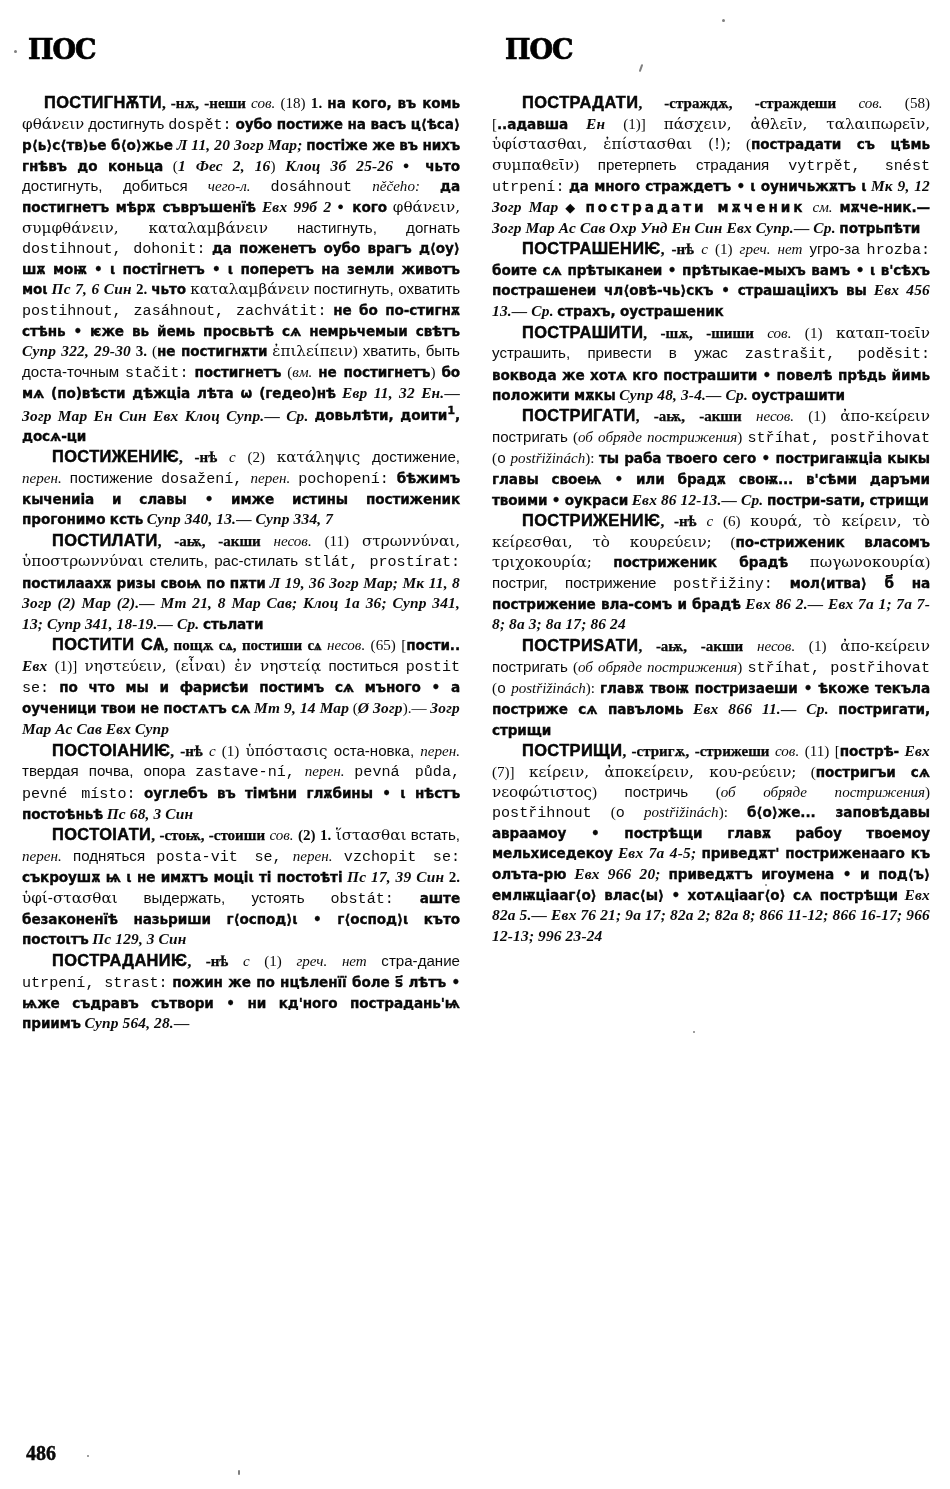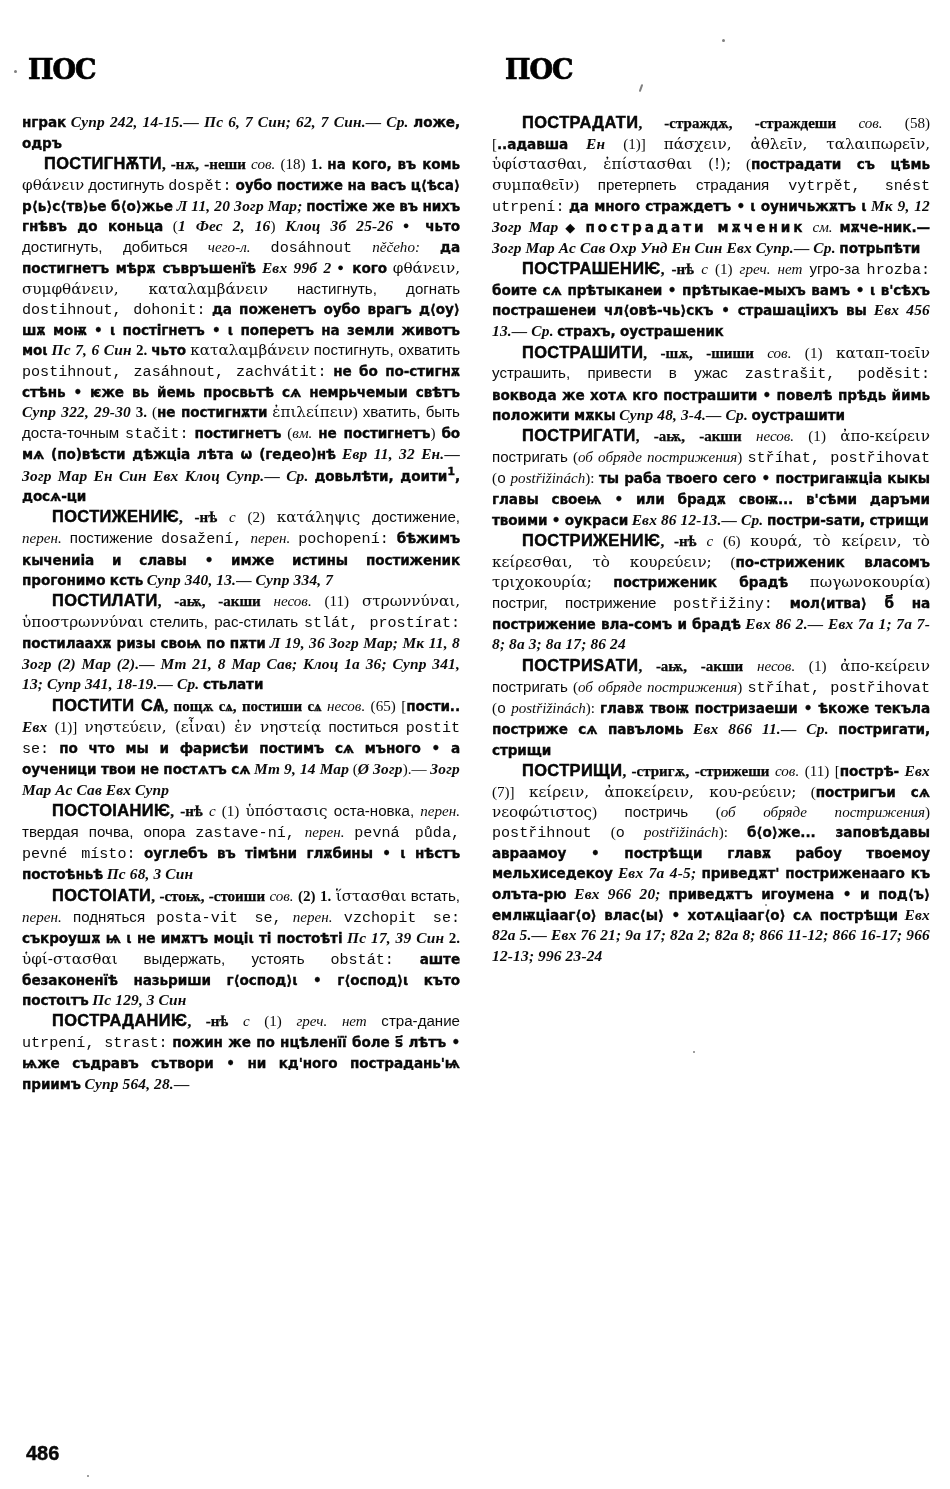--- a/index.html
+++ b/index.html
@@ -14,21 +14,20 @@
     color: #0a0a0a;
     position: relative;
     overflow: hidden;
   }
 
   
   .page {
     position: absolute;
     inset: 0;
     padding: 0;
-    margin-top: 20px;
   }
 
   .speck {
     position: absolute;
     width: 3px; height: 3px;
     background: #3a3a3a;
     border-radius: 50%;
     opacity: .65;
   }
 
@@ -129,21 +128,21 @@
 
   .bullet-dot::before  { content: "\25CF"; font-size: 11px; vertical-align: 2px; }
   .bullet-dia::before  { content: "\25C6"; font-size: 13px; vertical-align: 0px; }
   .midpoint { font-weight: 700; }
 
   
   .folio {
     position: absolute;
     left: 26px;
     bottom: 24px;
-    font-family: Liberation Sans, sans-serif;
+    font-family: Liberation Serif, serif;
     font-weight: 700;
     font-size: 20px;
     -webkit-text-stroke: 0.4px #000;
   }
 </style>
 </head>
 <body>
 
 <div class="page">
 
@@ -157,21 +156,20 @@
 
   <div class="heads">
     <div class="runhead left">ПОС</div>
     <div class="runhead right">ПОС</div>
   </div>
 
   <div class="cols">
 
     <div class="col">
 
-      <p class="para"><span class="ocs">нграк</span> <i class="src">Супр 242, 14-15.— Пс 6, 7 Син; 62, 7 Син.— Ср.</i> <span class="ocs">ложе, одръ</span></p>
 
       <p class="para indent"><b class="hw">ПОСТИГНѪТИ</b><span class="gram">, -нѫ, -неши</span> <i class="ed">сов.</i> (18) <b class="num">1.</b> <span class="ocs">на кого, въ комь</span> <span class="gr">φθάνειν</span> <span class="rus">достигнуть</span> <span class="lat">dospět:</span> <span class="ocs">оубо постиже на васъ ц⟨ѣса⟩р⟨ь⟩с⟨тв⟩ье б⟨о⟩жье</span> <i class="src">Л 11, 20 Зогр Мар;</i> <span class="ocs">постіже же въ нихъ гнѣвъ до коньца</span> (<i class="src">1 Фес 2, 16</i>) <i class="src">Клоц 3б 25-26</i> <span class="bullet-dot"></span> <span class="ocs">чьто</span> <span class="rus">достигнуть, добиться</span> <i class="ed">чего-л.</i> <span class="lat">dosáhnout</span> <i class="ed">něčeho:</i> <span class="ocs">да постигнетъ мѣрѫ съвръшенїѣ</span> <i class="src">Евх 99б 2</i> <span class="bullet-dot"></span> <span class="ocs">кого</span> <span class="gr">φθάνειν, συμφθάνειν, καταλαμβάνειν</span> <span class="rus">настигнуть, догнать</span> <span class="lat">dostihnout, dohonit:</span> <span class="ocs">да поженетъ оубо врагъ д⟨оу⟩шѫ моѭ <span class="midpoint">•</span> ι постігнетъ <span class="midpoint">•</span> ι поперетъ на земли животъ моι</span> <i class="src">Пс 7, 6 Син</i> <b class="num">2.</b> <span class="ocs">чьто</span> <span class="gr">καταλαμβάνειν</span> <span class="rus">постигнуть, охватить</span> <span class="lat">postihnout, zasáhnout, zachvátit:</span> <span class="ocs">не бо по-стигнѫ стѣнь <span class="midpoint">•</span> ѥже вь йемь просвьтѣ сѧ немрьчемыи свѣтъ</span> <i class="src">Супр 322, 29-30</i> <b class="num">3.</b> (<span class="ocs">не постигнѫти</span> <span class="gr">ἐπιλείπειν</span>) <span class="rus">хватить, быть доста-точным</span> <span class="lat">stačit:</span> <span class="ocs">постигнетъ</span> (<i class="ed">вм.</i> <span class="ocs">не постигнетъ</span>) <span class="ocs">бо мѧ (по)вѣсти дѣжціа лѣта ѡ (гедео)нѣ</span> <i class="src">Евр 11, 32 Ен.— Зогр Мар Ен Син Евх Клоц Супр.— Ср.</i> <span class="ocs">довьлѣти, доити<sup>1</sup>, досѧ-ци</span></p>
 
       <p class="para indent-wide"><b class="hw">ПОСТИЖЕНИѤ</b><span class="gram">, -нѣ</span> <i class="ed">с</i> (2) <span class="gr">κατάληψις</span> <span class="rus">достижение,</span> <i class="ed">перен.</i> <span class="rus">постижение</span> <span class="lat">dosažení,</span> <i class="ed">перен.</i> <span class="lat">pochopení:</span> <span class="ocs">бѣжимъ кычениіа и славы <span class="midpoint">•</span> имже истины постиженик прогонимо ксть</span> <i class="src">Супр 340, 13.— Супр 334, 7</i></p>
 
       <p class="para indent-wide"><b class="hw">ПОСТИЛАТИ</b><span class="gram">, -аѭ, -акши</span> <i class="ed">несов.</i> (11) <span class="gr">στρωννύναι, ὑποστρωννύναι</span> <span class="rus">стелить, рас-стилать</span> <span class="lat">stlát, prostírat:</span> <span class="ocs">постилаахѫ ризы своѩ по пѫти</span> <i class="src">Л 19, 36 Зогр Мар; Мк 11, 8 Зогр (2) Мар (2).— Мт 21, 8 Мар Сав; Клоц 1а 36; Супр 341, 13; Супр 341, 18-19.— Ср.</i> <span class="ocs">стьлати</span></p>
 
       <p class="para indent-wide"><b class="hw">ПОСТИТИ СѦ</b><span class="gram">, пощѫ сѧ, постиши сѧ</span> <i class="ed">несов.</i> (65) [<span class="ocs">пости..</span> <i class="src">Евх</i> (1)] <span class="gr">νηστεύειν, (εἶναι) ἐν νηστείᾳ</span> <span class="rus">поститься</span> <span class="lat">postit se:</span> <span class="ocs">по что мы и фарисѣи постимъ сѧ мъного <span class="midpoint">•</span> а оученици твои не постѧтъ сѧ</span> <i class="src">Мт 9, 14 Мар</i> (<i class="src">Ø Зогр</i>).— <i class="src">Зогр Мар Ас Сав Евх Супр</i></p>
 
       <p class="para indent-wide"><b class="hw">ПОСТОІАНИѤ</b><span class="gram">, -нѣ</span> <i class="ed">с</i> (1) <span class="gr">ὑπόστασις</span> <span class="rus">оста-новка,</span> <i class="ed">перен.</i> <span class="rus">твердая почва, опора</span> <span class="lat">zastave-ní,</span> <i class="ed">перен.</i> <span class="lat">pevná půda, pevné místo:</span> <span class="ocs">оуглебъ въ тімѣни глѫбины <span class="midpoint">•</span> ι нѣстъ постоѣньѣ</span> <i class="src">Пс 68, 3 Син</i></p>

